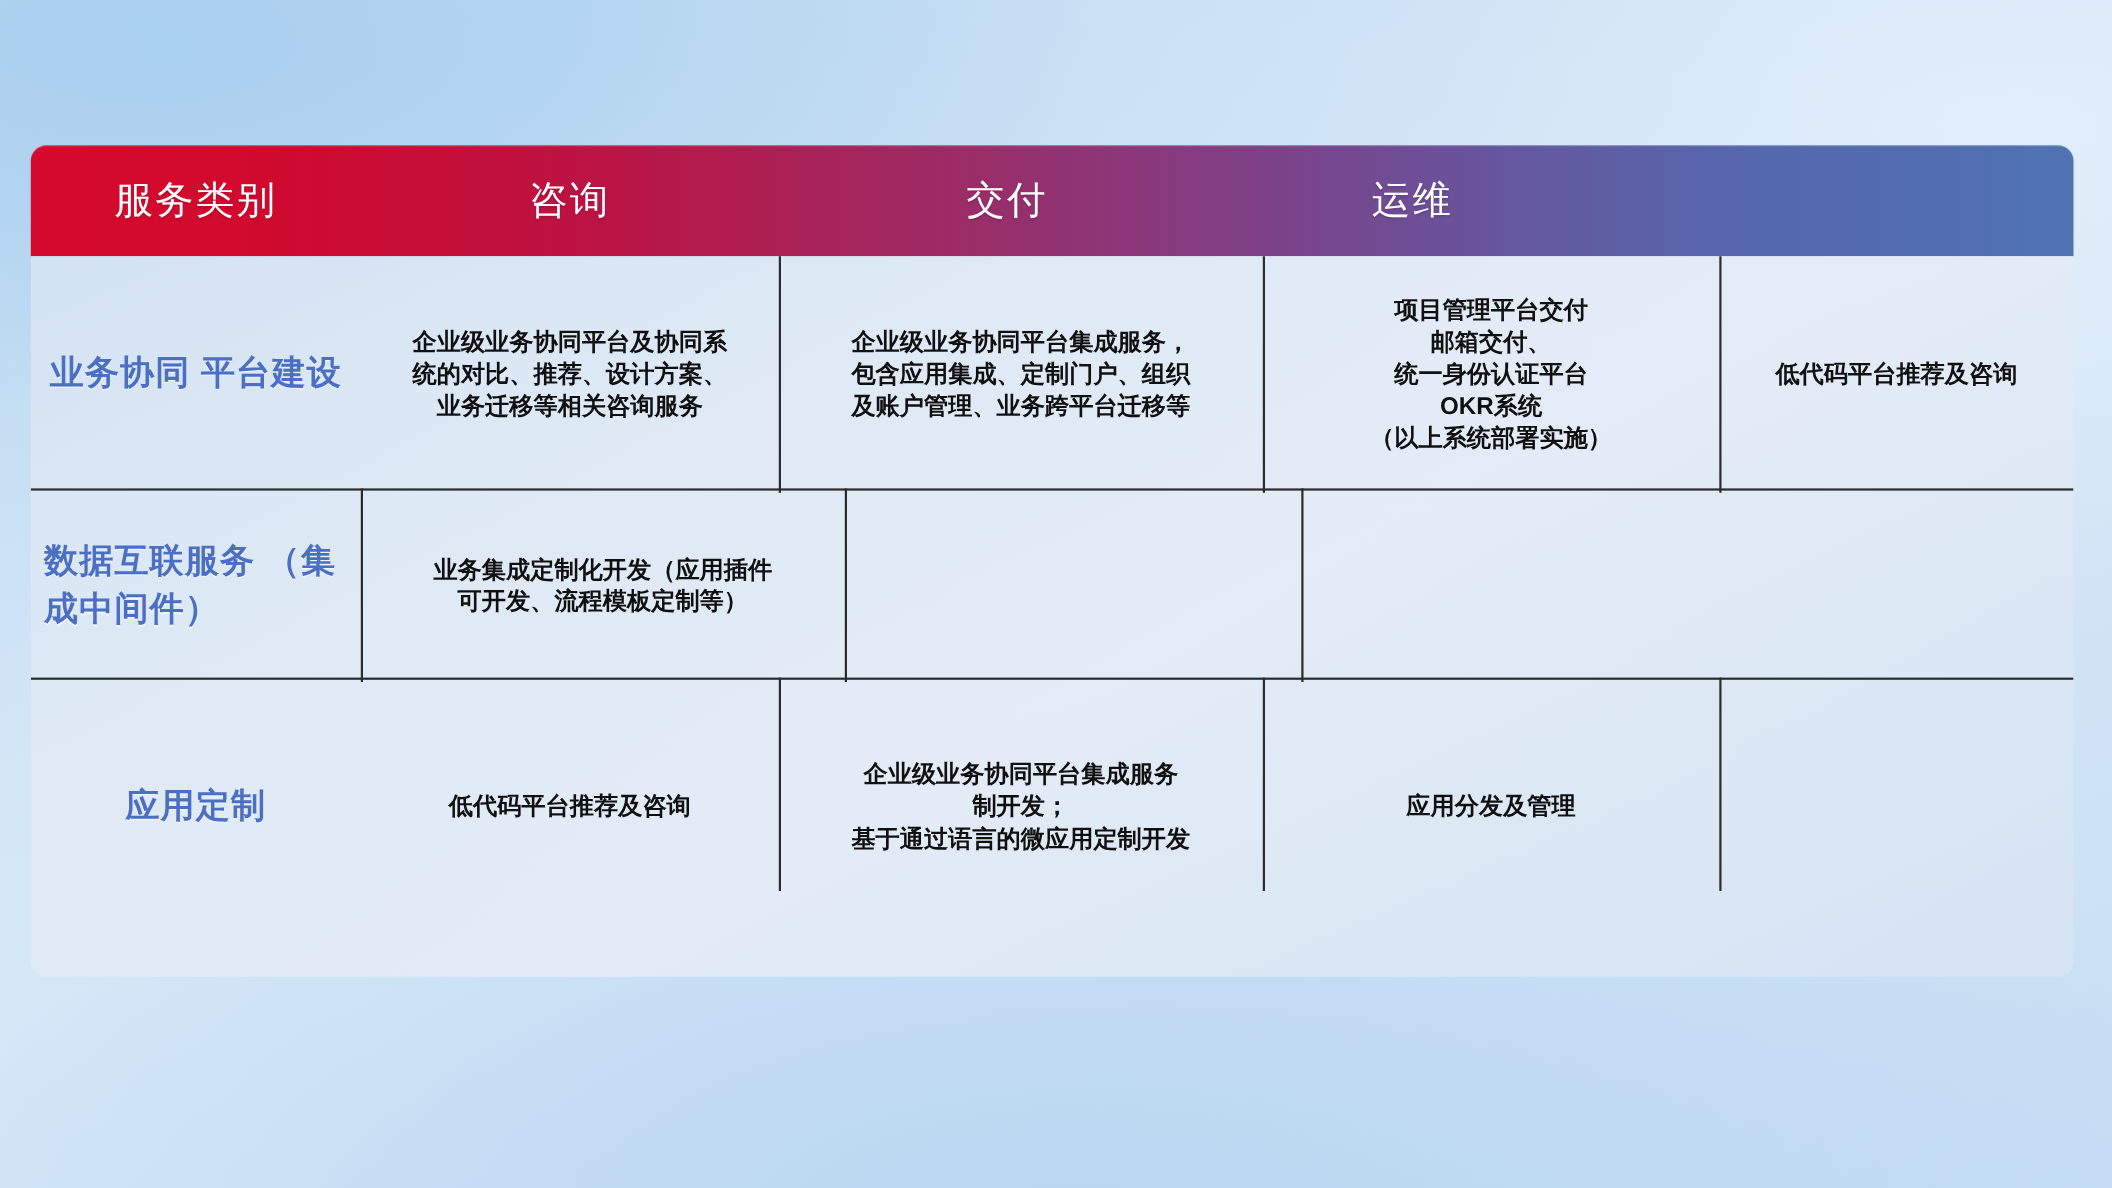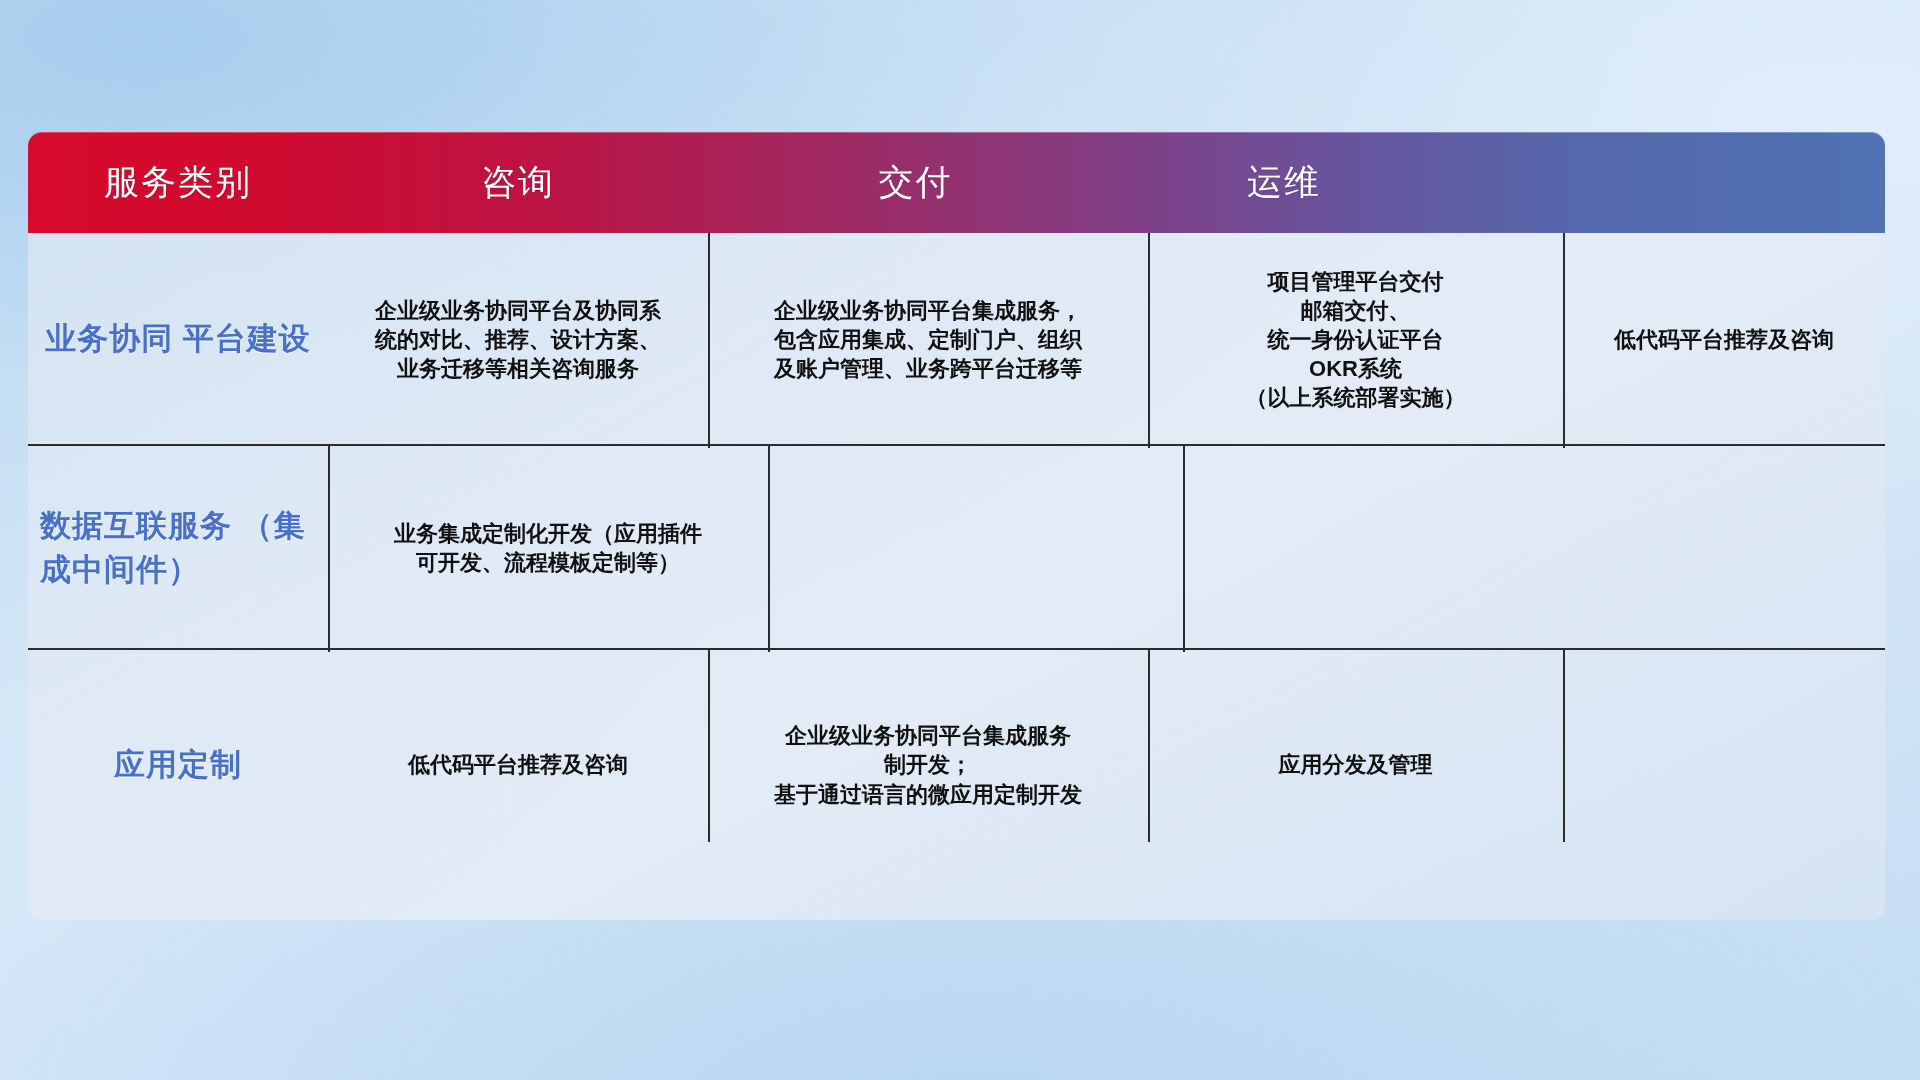--- a/index.html
+++ b/index.html
@@ -70,21 +70,21 @@
         rgba(228,236,246,0.92) 55%,
         rgba(214,228,243,0.92) 100%);
     border-radius: 0 0 14px 14px;
     overflow: hidden;
   }
   .tr {
     display: flex;
     position: relative;
   }
   .tr.r1 { height: 213px; }
-  .tr.r2 { height: 204px; }
+  .tr.r2 { height: 172px; }
   .tr.r3 { height: 230px; }
 
   .tr.r1::after,
   .tr.r2::after {
     content: "";
     position: absolute;
     left: 0;
     right: 0;
     bottom: 0;
     height: 2px;

